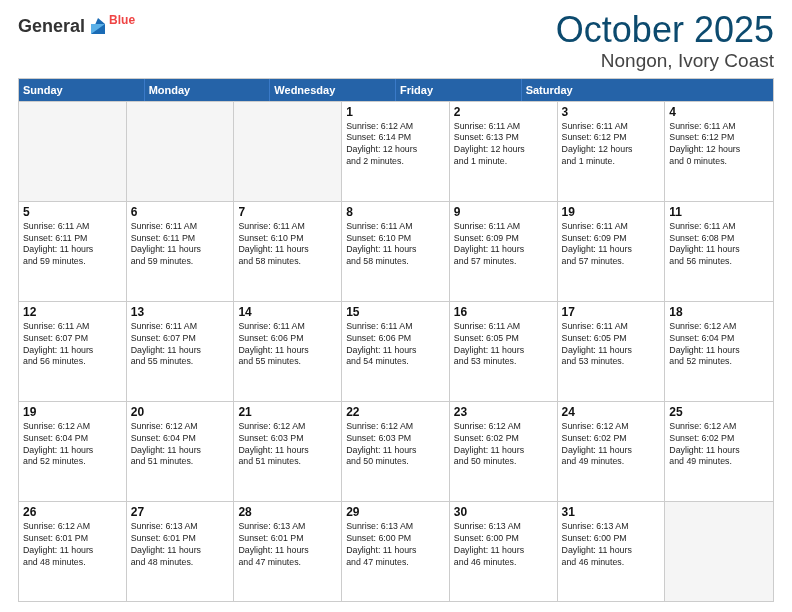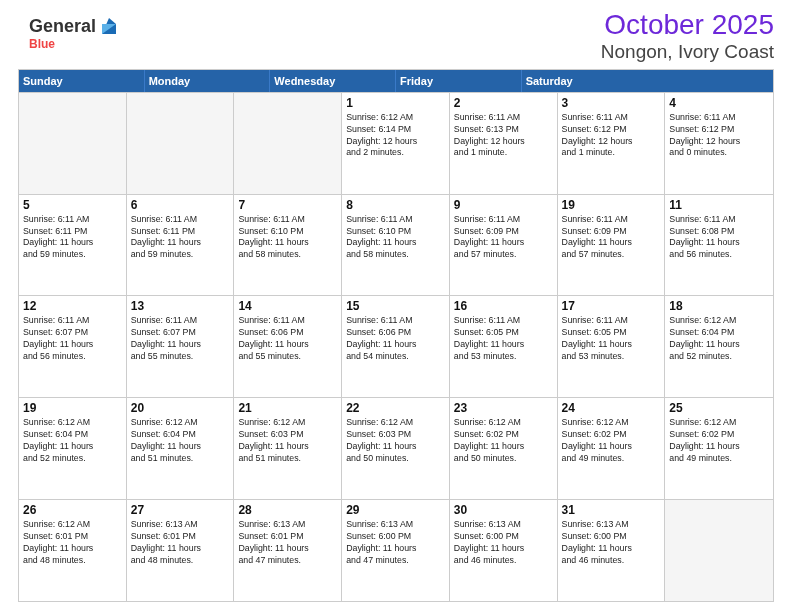--- a/index.html
+++ b/index.html
@@ -23,23 +23,22 @@
       align-items: flex-start;
       margin-bottom: 6px;
     }
     .logo {
       display: flex;
       align-items: flex-start;
       margin-top: 4px;
     }
     .logo-text {
       display: flex;
-      flex-direction: column;
+      flex-direction: row;
       line-height: 1;
-      margin-left: 11px;
     }
     .logo-general {
       font-size: 18px;
       font-weight: bold;
       color: #333;
     }
     .logo-blue {
       font-size: 12px;
       font-weight: bold;
       color: #ef4444;
@@ -47,23 +46,23 @@
     .logo-icon {
       width: 22px;
       height: 22px;
       margin-left: 2px;
       margin-top: 2px;
     }
     .title-block {
       text-align: right;
     }
     .title-month {
-      font-size: 28px;
+      font-size: 36px;
       font-weight: normal;
-      color: #6d28d9;
+      color: #0c4a6e;
       line-height: 1.1;
     }
     .title-location {
       font-size: 19px;
       color: #444;
     }
     .calendar {
       flex: 1;
       display: flex;
       flex-direction: column;

